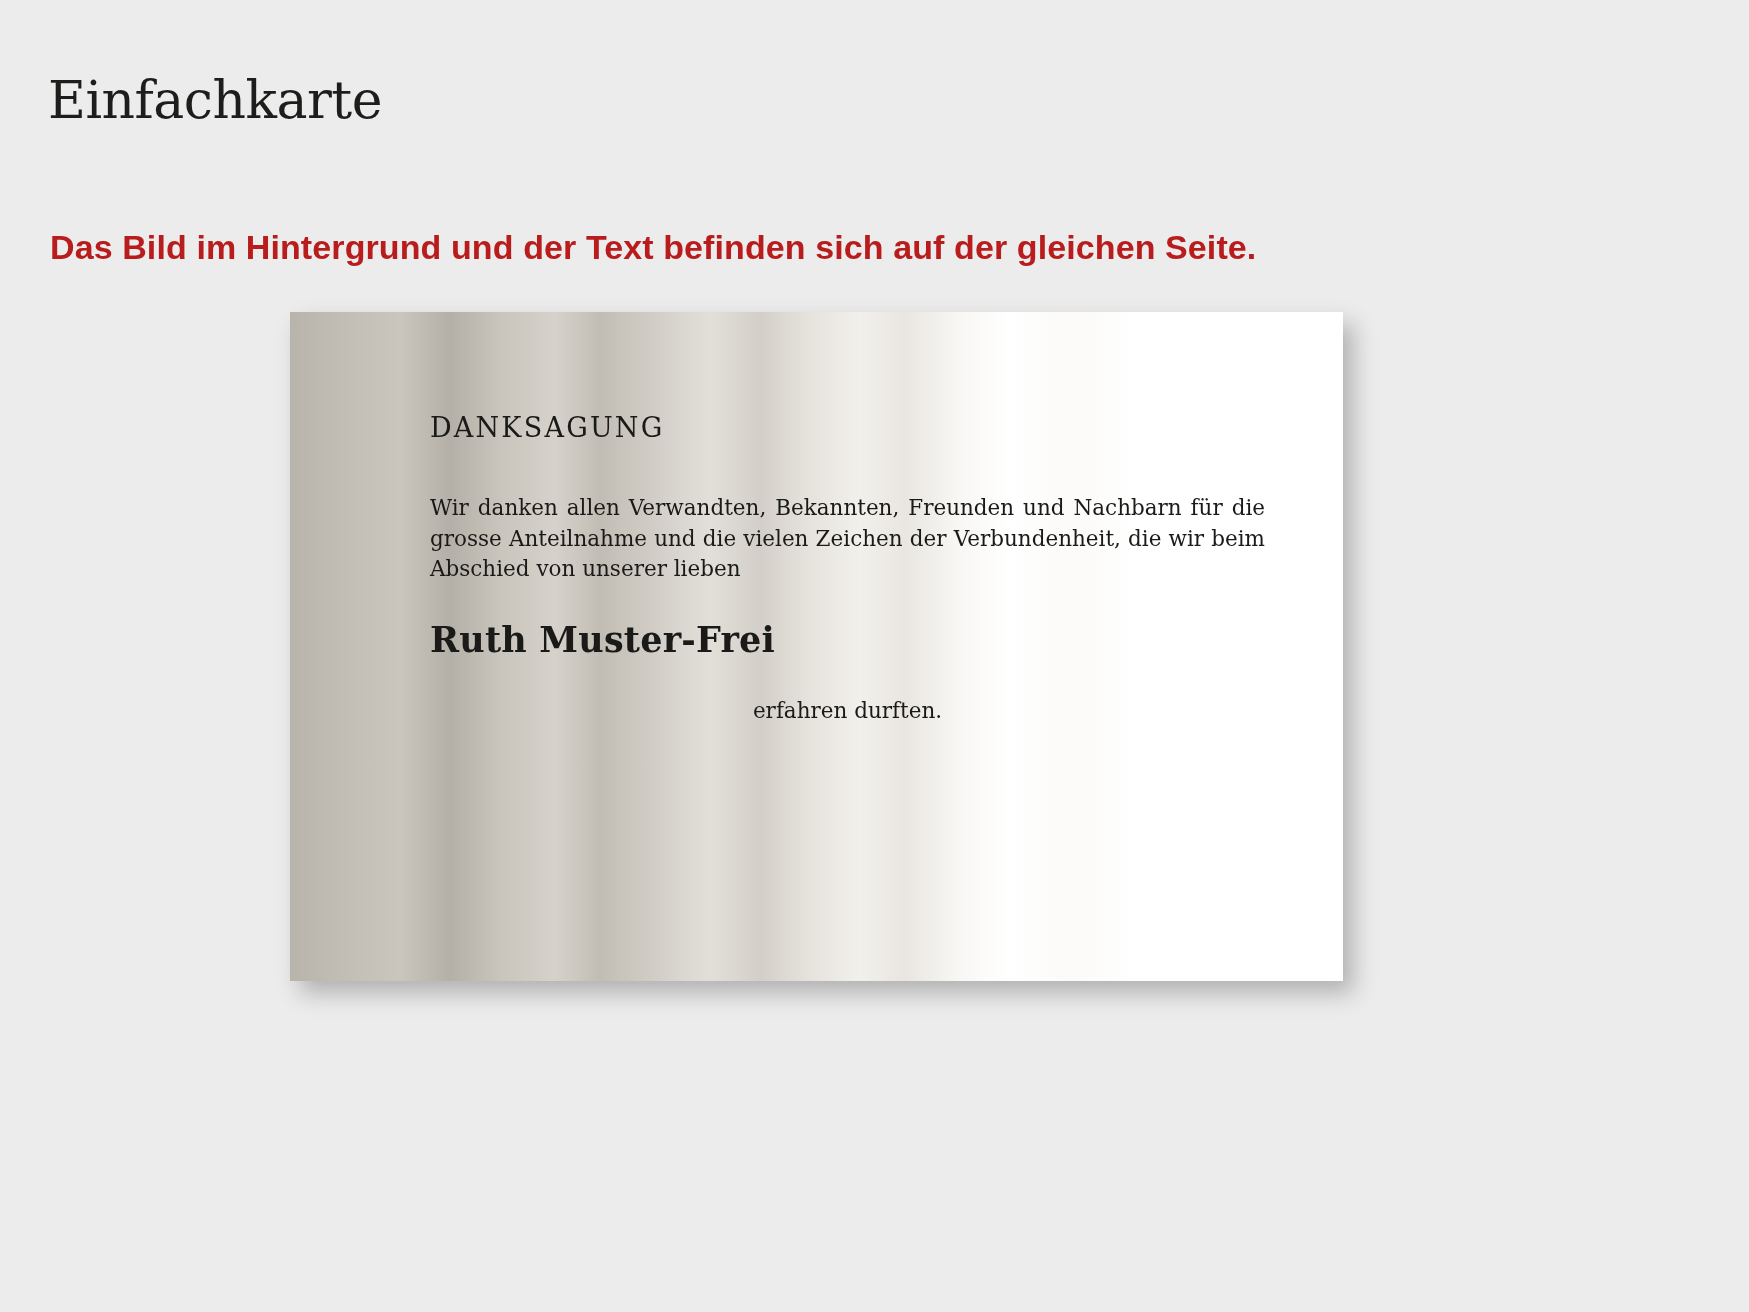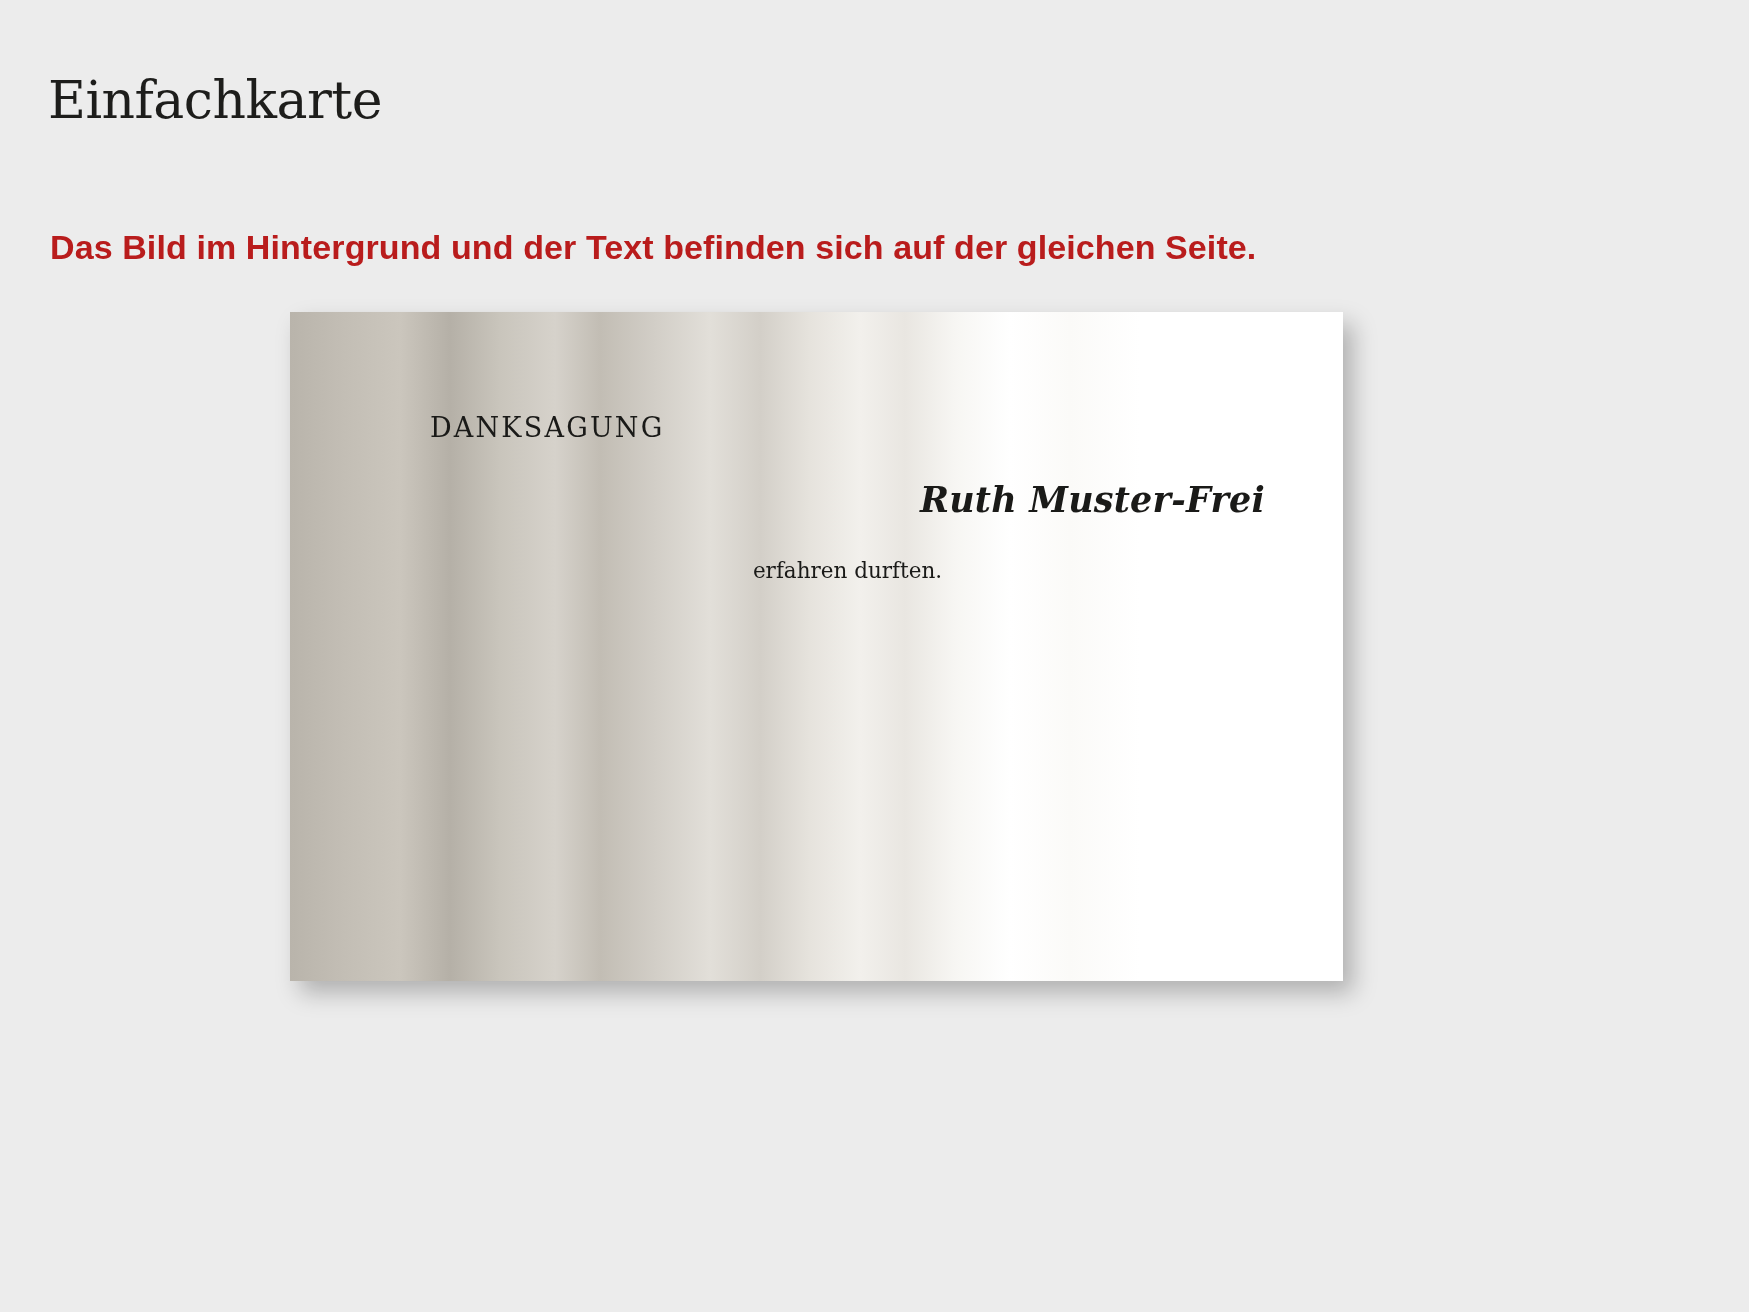--- a/index.html
+++ b/index.html
@@ -80,43 +80,42 @@
     top: 100px;
     width: 835px;
     font-family: "DejaVu Serif", serif;
     color: #1a1a18;
   }
 
   .danksagung {
     font-size: 27px;
     letter-spacing: 2.2px;
     font-weight: 400;
-    margin: 0 0 36px 0;
+    margin: 0 0 50px 0;
     font-family: "DejaVu Serif", serif;
   }
 
   .para {
     font-size: 21.5px;
     line-height: 1.42;
     margin: 0 0 27px 0;
     text-align: justify;
     font-family: "DejaVu Serif", serif;
   }
   .para-nojust {
     text-align: center;
   }
 
   .deceased-name {
-    text-align: right;
+    text-align: left;
     font-size: 35px;
     font-weight: bold;
     margin: 34px 0 36px 0;
     font-family: "DejaVu Serif", serif;
     letter-spacing: 0.2px;
-    font-style: italic;
   }
 
   
   .bottom-note {
     position: absolute;
     left: 50px;
     top: 1046px;
     font-size: 34px;
     line-height: 1.42;
     font-family: "Liberation Sans", sans-serif;
@@ -128,20 +127,21 @@
 <body>
 
 <h1 class="page-title">Einfachkarte</h1>
 
 <p class="subtitle">Das Bild im Hintergrund und der Text befinden sich auf der gleichen Seite.</p>
 
 <div class="card-wrap">
   <div class="card">
     <div class="card-inner">
       <div class="danksagung">DANKSAGUNG</div>
+      <p class="para">Wir danken allen Verwandten, Bekannten, Freunden und Nachbarn für die grosse Anteilnahme und die vielen Zeichen der Verbundenheit, die wir beim Abschied von unserer lieben</p>
       <div class="deceased-name">Ruth Muster-Frei</div>
       <p class="para para-nojust">erfahren durften.</p>
 
     </div>
   </div>
 </div>
 
 <div class="bottom-note">
 </div>
 

